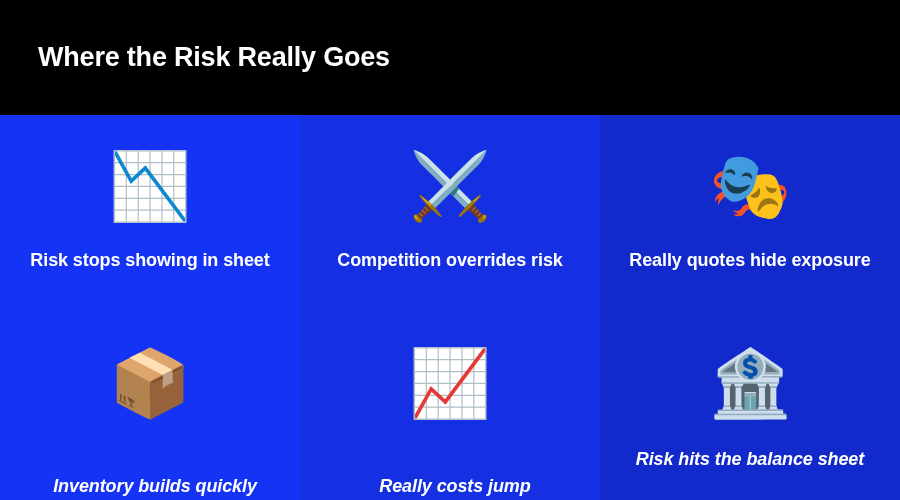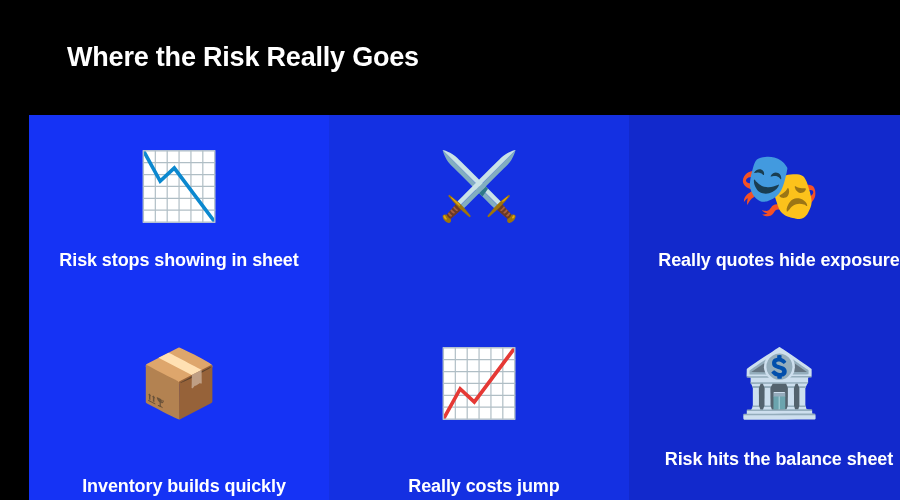--- a/index.html
+++ b/index.html
@@ -14,21 +14,20 @@
     font-family: "Liberation Sans", sans-serif;
     -webkit-font-smoothing: antialiased;
   }
   #slide {
     position: relative;
     width: 860px;
     height: 500px;
     background: #000000;
     display: flex;
     flex-direction: column;
-    margin-left: 29px;
   }
 
   
   #header {
     height: 115px;
     flex: 0 0 115px;
     background: #000000;
     display: flex;
     align-items: center;
     box-sizing: border-box;
@@ -82,21 +81,21 @@
     font-size: 18px;
     font-weight: 700;
     line-height: 27px;
     text-align: center;
     letter-spacing: -0.1px;
     padding: 0 14px;
     box-sizing: border-box;
     width: 100%;
   }
   .cell.row-top .cell-label { margin-top: 14px; }
-  .cell.row-bottom .cell-label { margin-top: 16px; }
+  .cell.row-bottom .cell-label { margin-top: 16px; font-style: italic; }
 
   .cell.row-bottom.one-line .cell-label { margin-top: 43px; padding-left: 24px; }
 </style>
 </head>
 <body>
 
 <div id="slide">
 
   <div id="header">
     <div id="header-title">Where the Risk Really Goes</div>
@@ -104,20 +103,21 @@
 
   <div id="grid">
 
     <div class="cell col1 row-top">
       <div class="cell-emoji">📉</div>
       <div class="cell-label">Risk stops showing in sheet</div>
     </div>
 
     <div class="cell col2 row-top">
       <div class="cell-emoji">⚔️</div>
+      <div class="cell-label">Competition overrides risk</div>
     </div>
 
     <div class="cell col3 row-top">
       <div class="cell-emoji">🎭</div>
       <div class="cell-label">Really quotes hide exposure</div>
     </div>
 
     <div class="cell col1 row-bottom one-line">
       <div class="cell-emoji">📦</div>
       <div class="cell-label">Inventory builds quickly</div>

